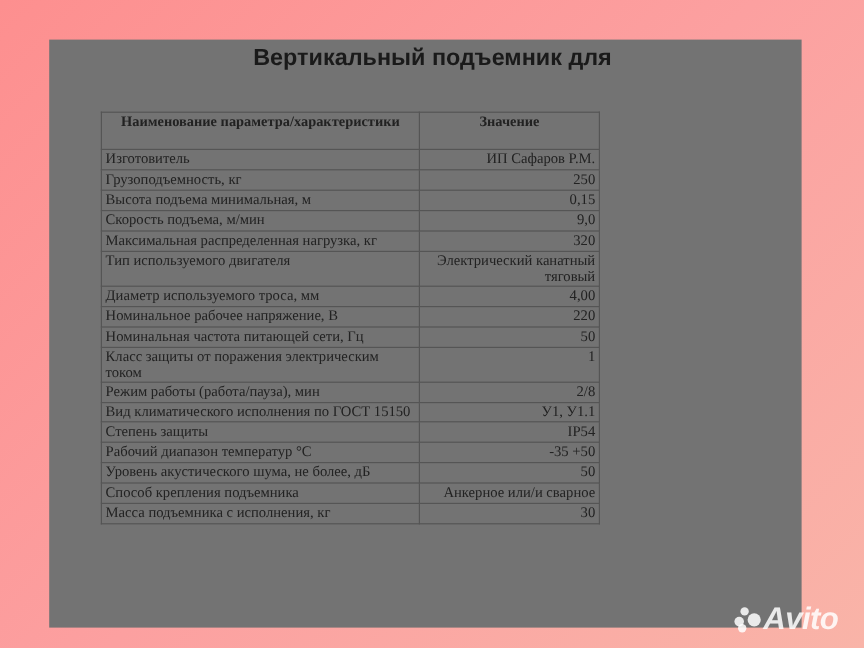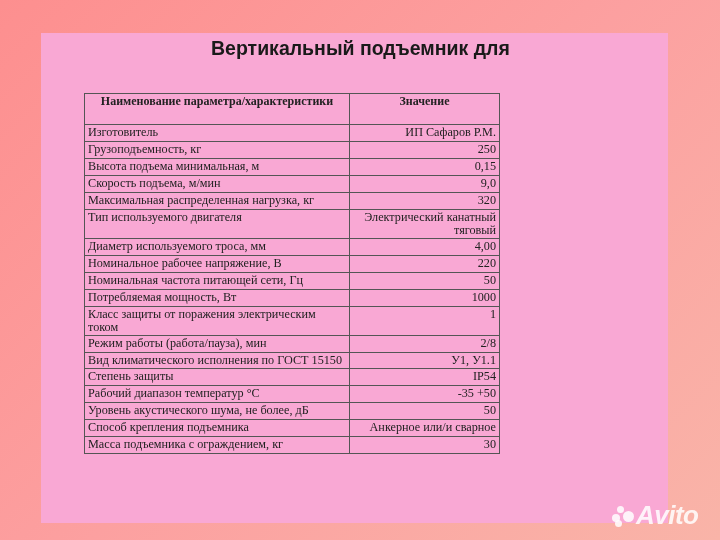--- a/index.html
+++ b/index.html
@@ -3,21 +3,21 @@
   <meta charset="utf-8">
   <style>
     html, body { margin: 0; padding: 0; }
     body {
       width: 720px; height: 540px; overflow: hidden; position: relative;
       background: linear-gradient(135deg, #fd8f8f 0%, #fca0a0 50%, #f9b4a8 100%);
       font-family: "Liberation Serif", serif;
     }
     .panel {
       position: absolute; left: 41px; top: 33px; width: 627px; height: 490px;
-      background: #f9a8d4;
+      background: #737373;
     }
     .title {
       position: absolute; left: 170px; top: 2px; width: 420px;
       font-family: "Liberation Sans", sans-serif; font-weight: bold;
       font-size: 19.5px; line-height: 27px; color: #1a1a1a;
     }
     .title span { display: block; }
     table.spec {
       position: absolute; left: 43px; top: 60px; width: 416px;
       border-collapse: collapse; border: 1.5px solid #555;
@@ -84,24 +84,20 @@
           <td class="v">4,00</td>
         </tr>
       <tr class="r1">
           <td>Номинальное рабочее напряжение, В</td>
           <td class="v">220</td>
         </tr>
       <tr class="r1">
           <td>Номинальная частота питающей сети, Гц</td>
           <td class="v">50</td>
         </tr>
-      <tr class="r1">
-          <td>Потребляемая мощность, Вт</td>
-          <td class="v">1000</td>
-        </tr>
       <tr>
           <td>Класс защиты от поражения электрическим током</td>
           <td class="v">1</td>
         </tr>
       <tr class="r1">
           <td>Режим работы (работа/пауза), мин</td>
           <td class="v">2/8</td>
         </tr>
       <tr>
           <td>Вид климатического исполнения по ГОСТ 15150</td>
@@ -117,21 +113,21 @@
         </tr>
       <tr class="r1">
           <td>Уровень акустического шума, не более, дБ</td>
           <td class="v">50</td>
         </tr>
       <tr class="r1">
           <td>Способ крепления подъемника</td>
           <td class="v">Анкерное или/и сварное</td>
         </tr>
       <tr class="r1">
-          <td>Масса подъемника с ограждением, кг</td>
+          <td>Масса подъемника с исполнения, кг</td>
           <td class="v">30</td>
         </tr>
     </tbody>
   </table>
 </div>
 
 <div class="avito">
   <div class="avito-dots">
     <i style="left:0;top:9px;width:8px;height:8px;"></i>
     <i style="left:5px;top:1px;width:7px;height:7px;"></i>

